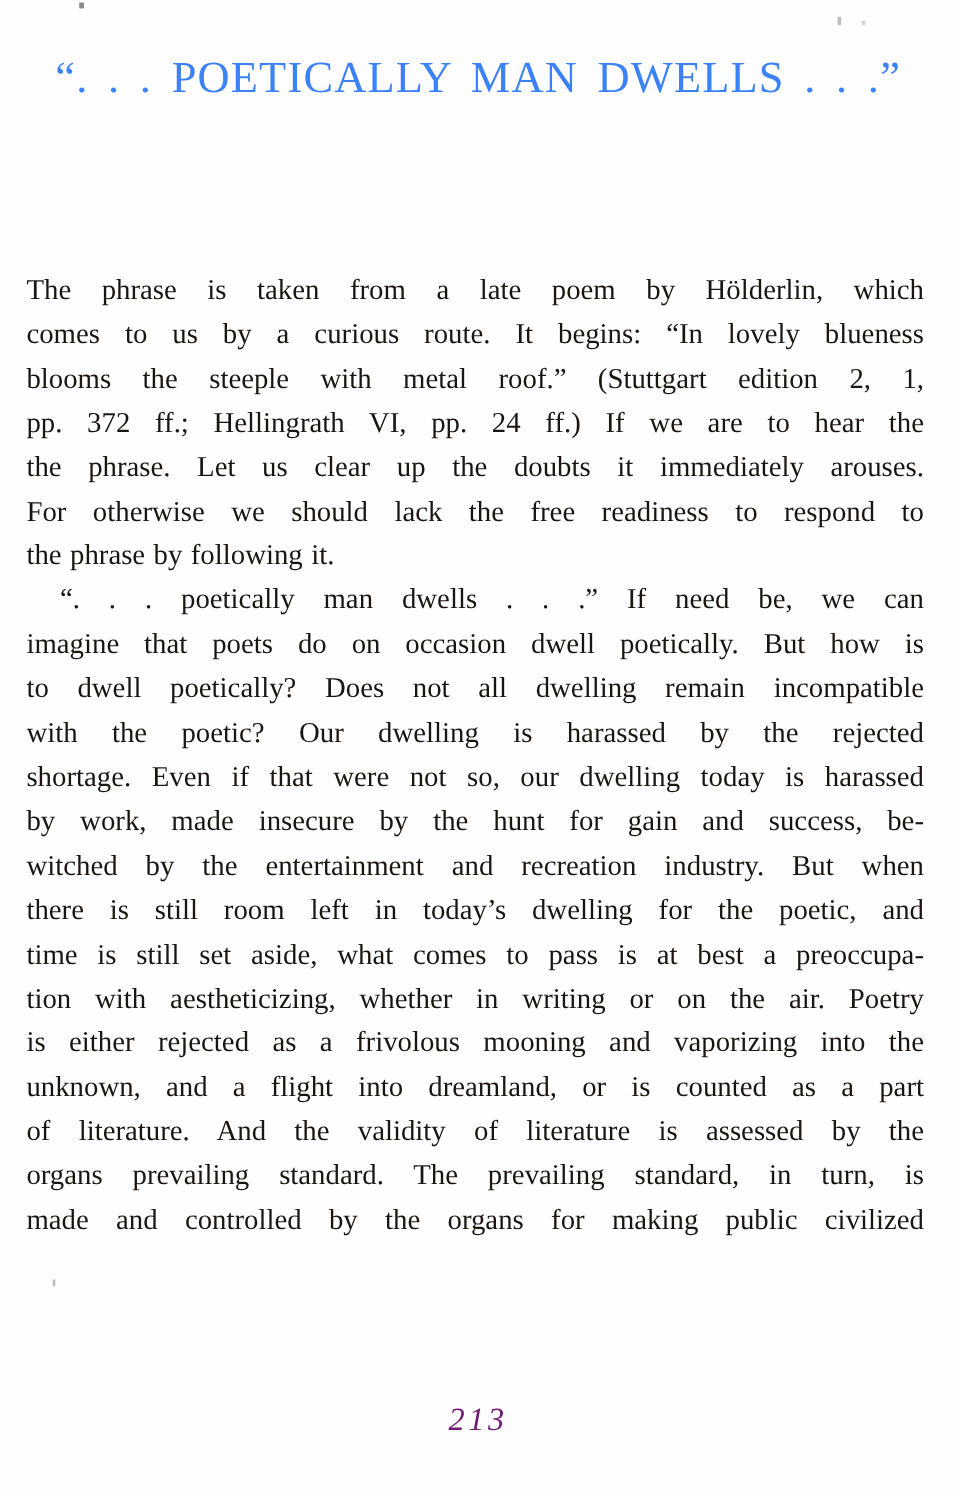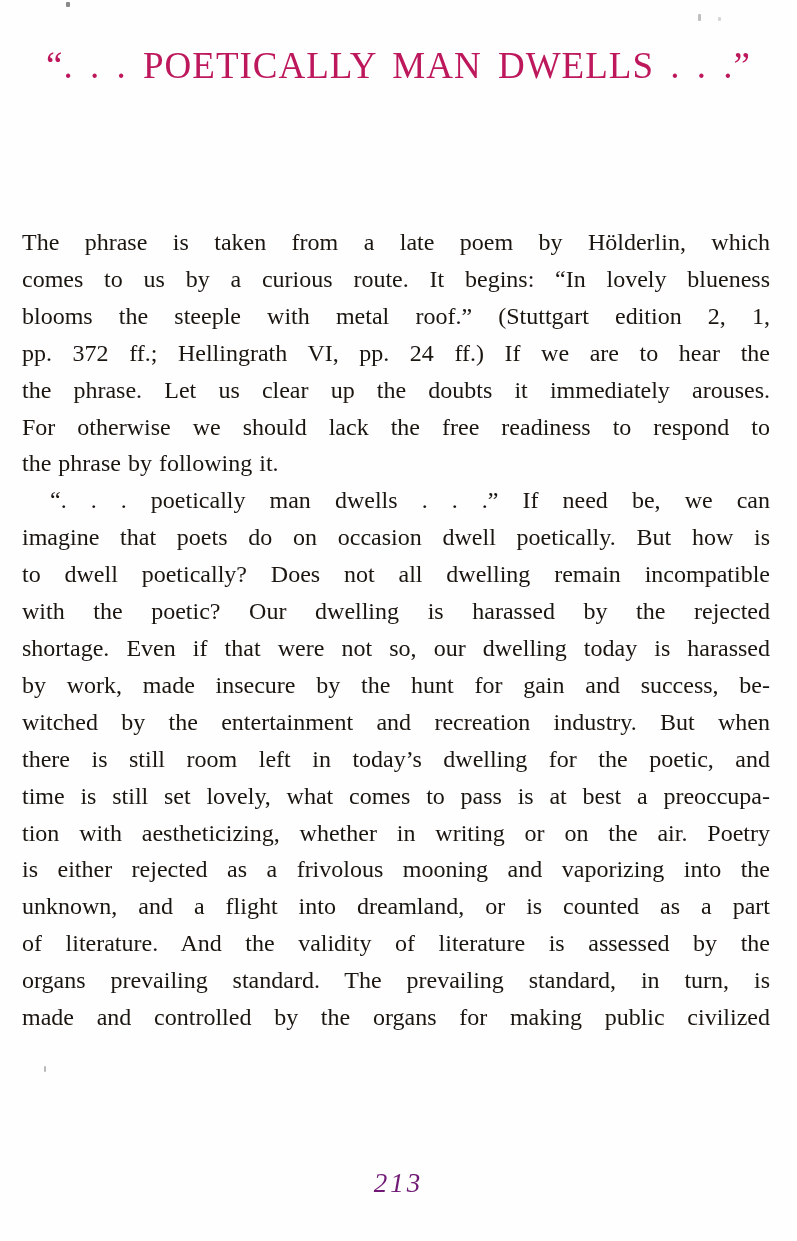--- a/index.html
+++ b/index.html
@@ -21,21 +21,21 @@
     top: 44px;
     left: 0;
     width: 100%;
     margin: 0;
     text-align: center;
     font-size: 37px;
     font-weight: normal;
     letter-spacing: 1px;
     word-spacing: 6px;
     white-space: nowrap;
-    color: #be185d;
+    color: #3b82f6;
   }
   .body-text {
     position: absolute;
     top: 224px;
     left: 22px;
     width: 748px;
   }
   .line {
     font-size: 24px;
     line-height: 36.9px;
@@ -92,21 +92,21 @@
       <div class="line">For otherwise we should lack the free readiness to respond to</div>
       <div class="line noj">the phrase by following it.</div>
       <div class="line indent">“. . . poetically man dwells . . .” If need be, we can</div>
       <div class="line">imagine that poets do on occasion dwell poetically. But how is</div>
       <div class="line">to dwell poetically? Does not all dwelling remain incompatible</div>
       <div class="line">with the poetic? Our dwelling is harassed by the rejected</div>
       <div class="line">shortage. Even if that were not so, our dwelling today is harassed</div>
       <div class="line">by work, made insecure by the hunt for gain and success, be-</div>
       <div class="line">witched by the entertainment and recreation industry. But when</div>
       <div class="line">there is still room left in today’s dwelling for the poetic, and</div>
-      <div class="line">time is still set lovely, what comes to pass is at best a preoccupa-</div>
+      <div class="line">time is still set aside, what comes to pass is at best a preoccupa-</div>
       <div class="line">tion with aestheticizing, whether in writing or on the air. Poetry</div>
       <div class="line">is either rejected as a frivolous mooning and vaporizing into the</div>
       <div class="line">unknown, and a flight into dreamland, or is counted as a part</div>
       <div class="line">of literature. And the validity of literature is assessed by the</div>
       <div class="line">organs prevailing standard. The prevailing standard, in turn, is</div>
       <div class="line">made and controlled by the organs for making public civilized</div>
     </div>
 
   <div class="pagenum">213</div>
 </div>

